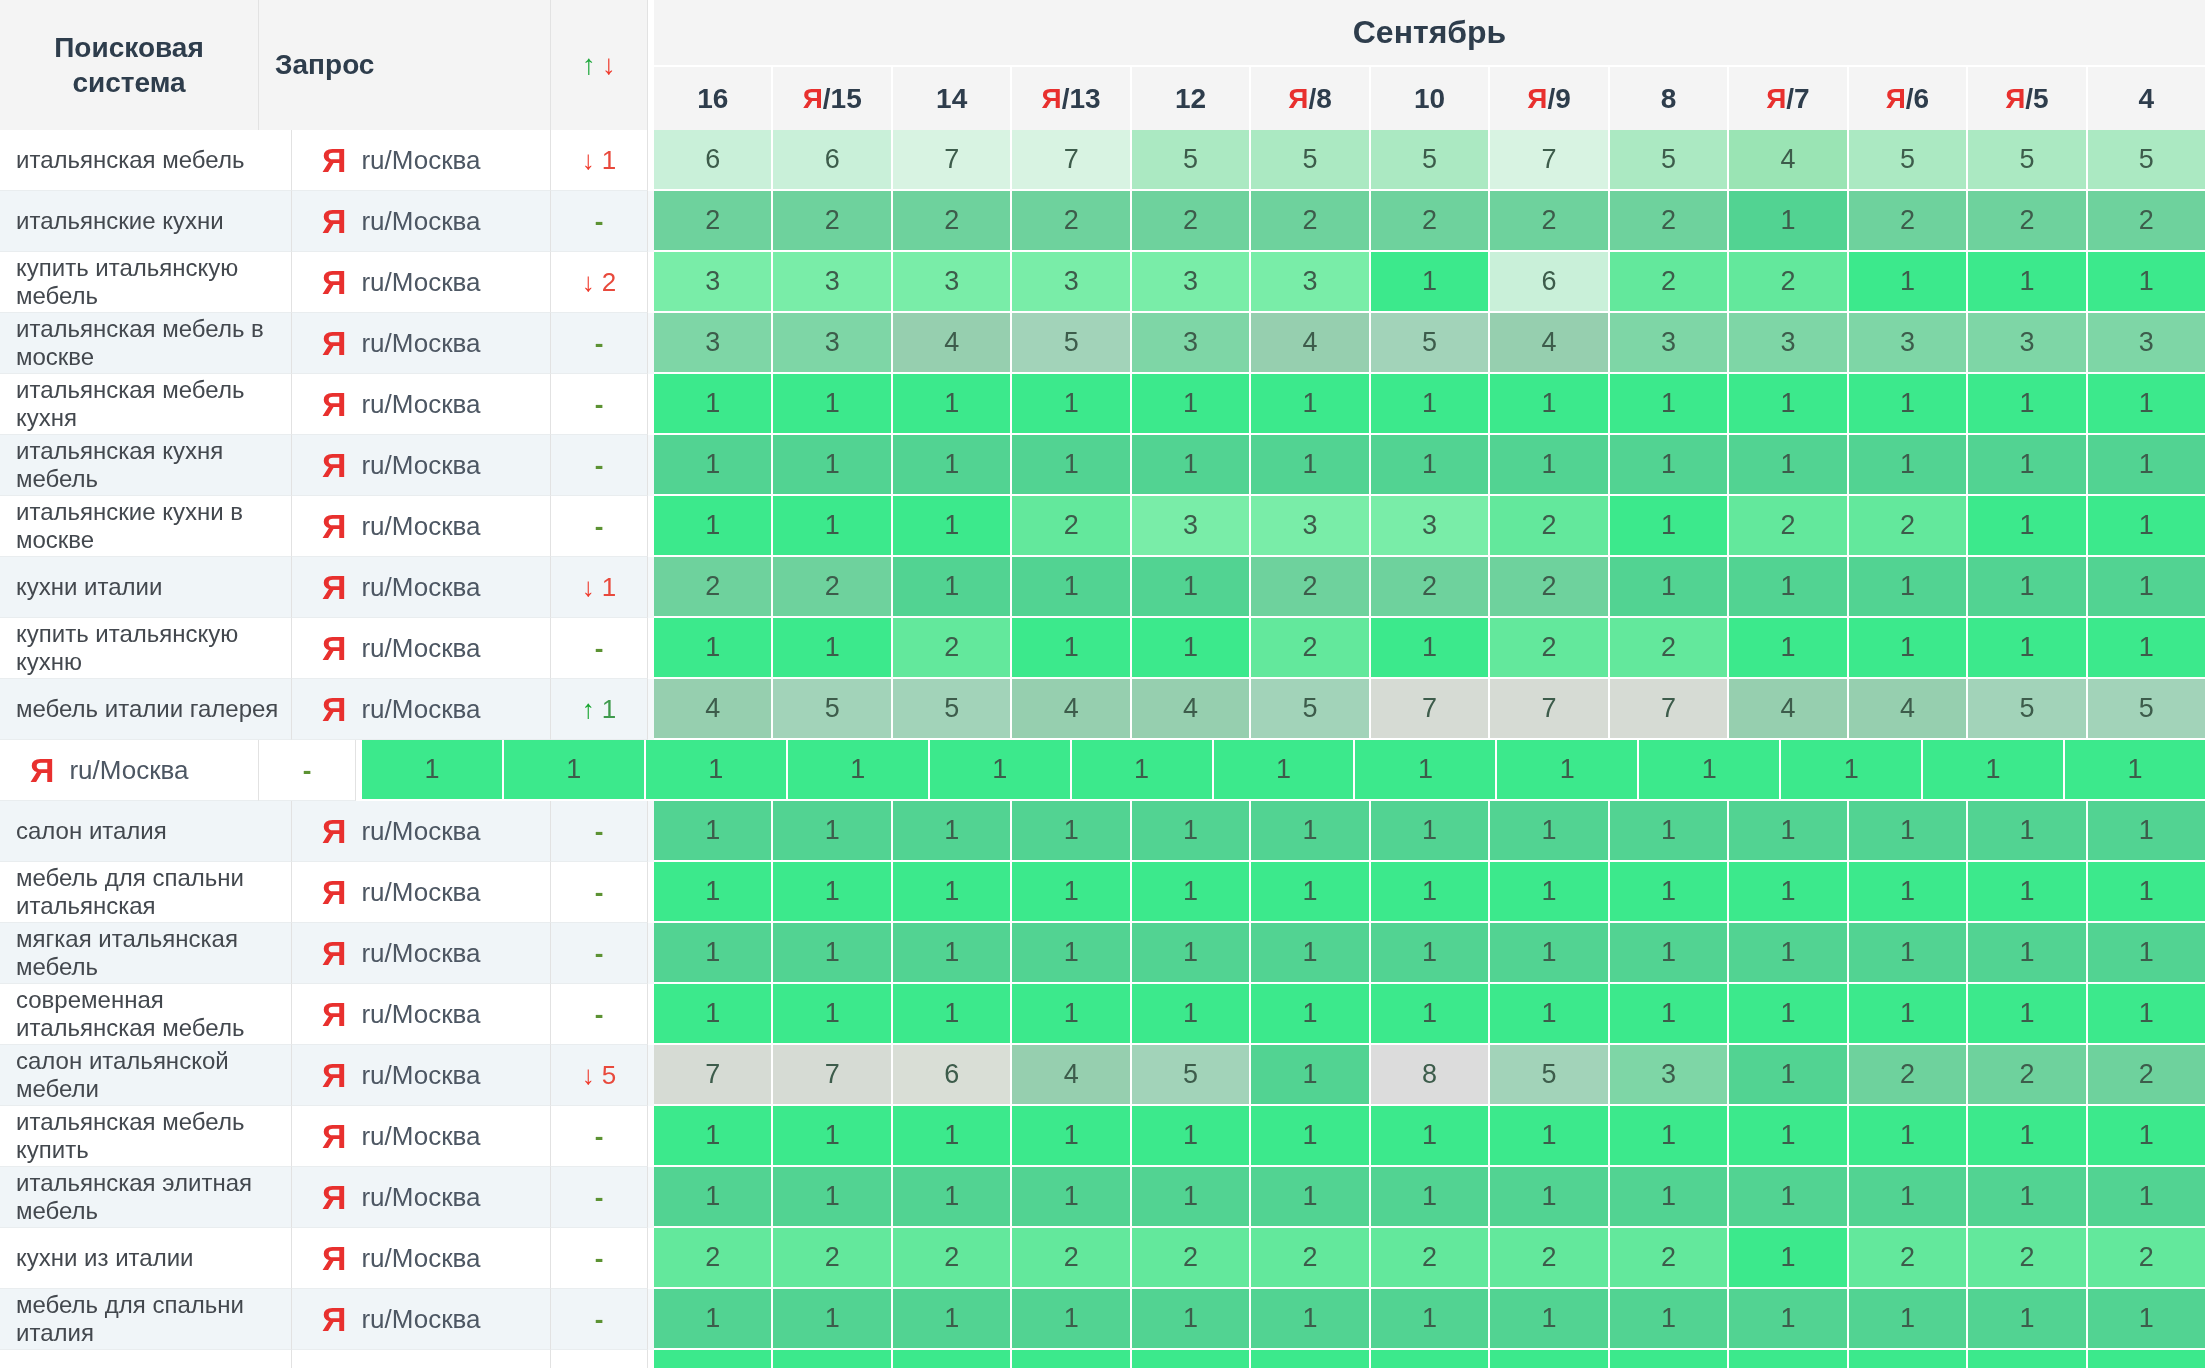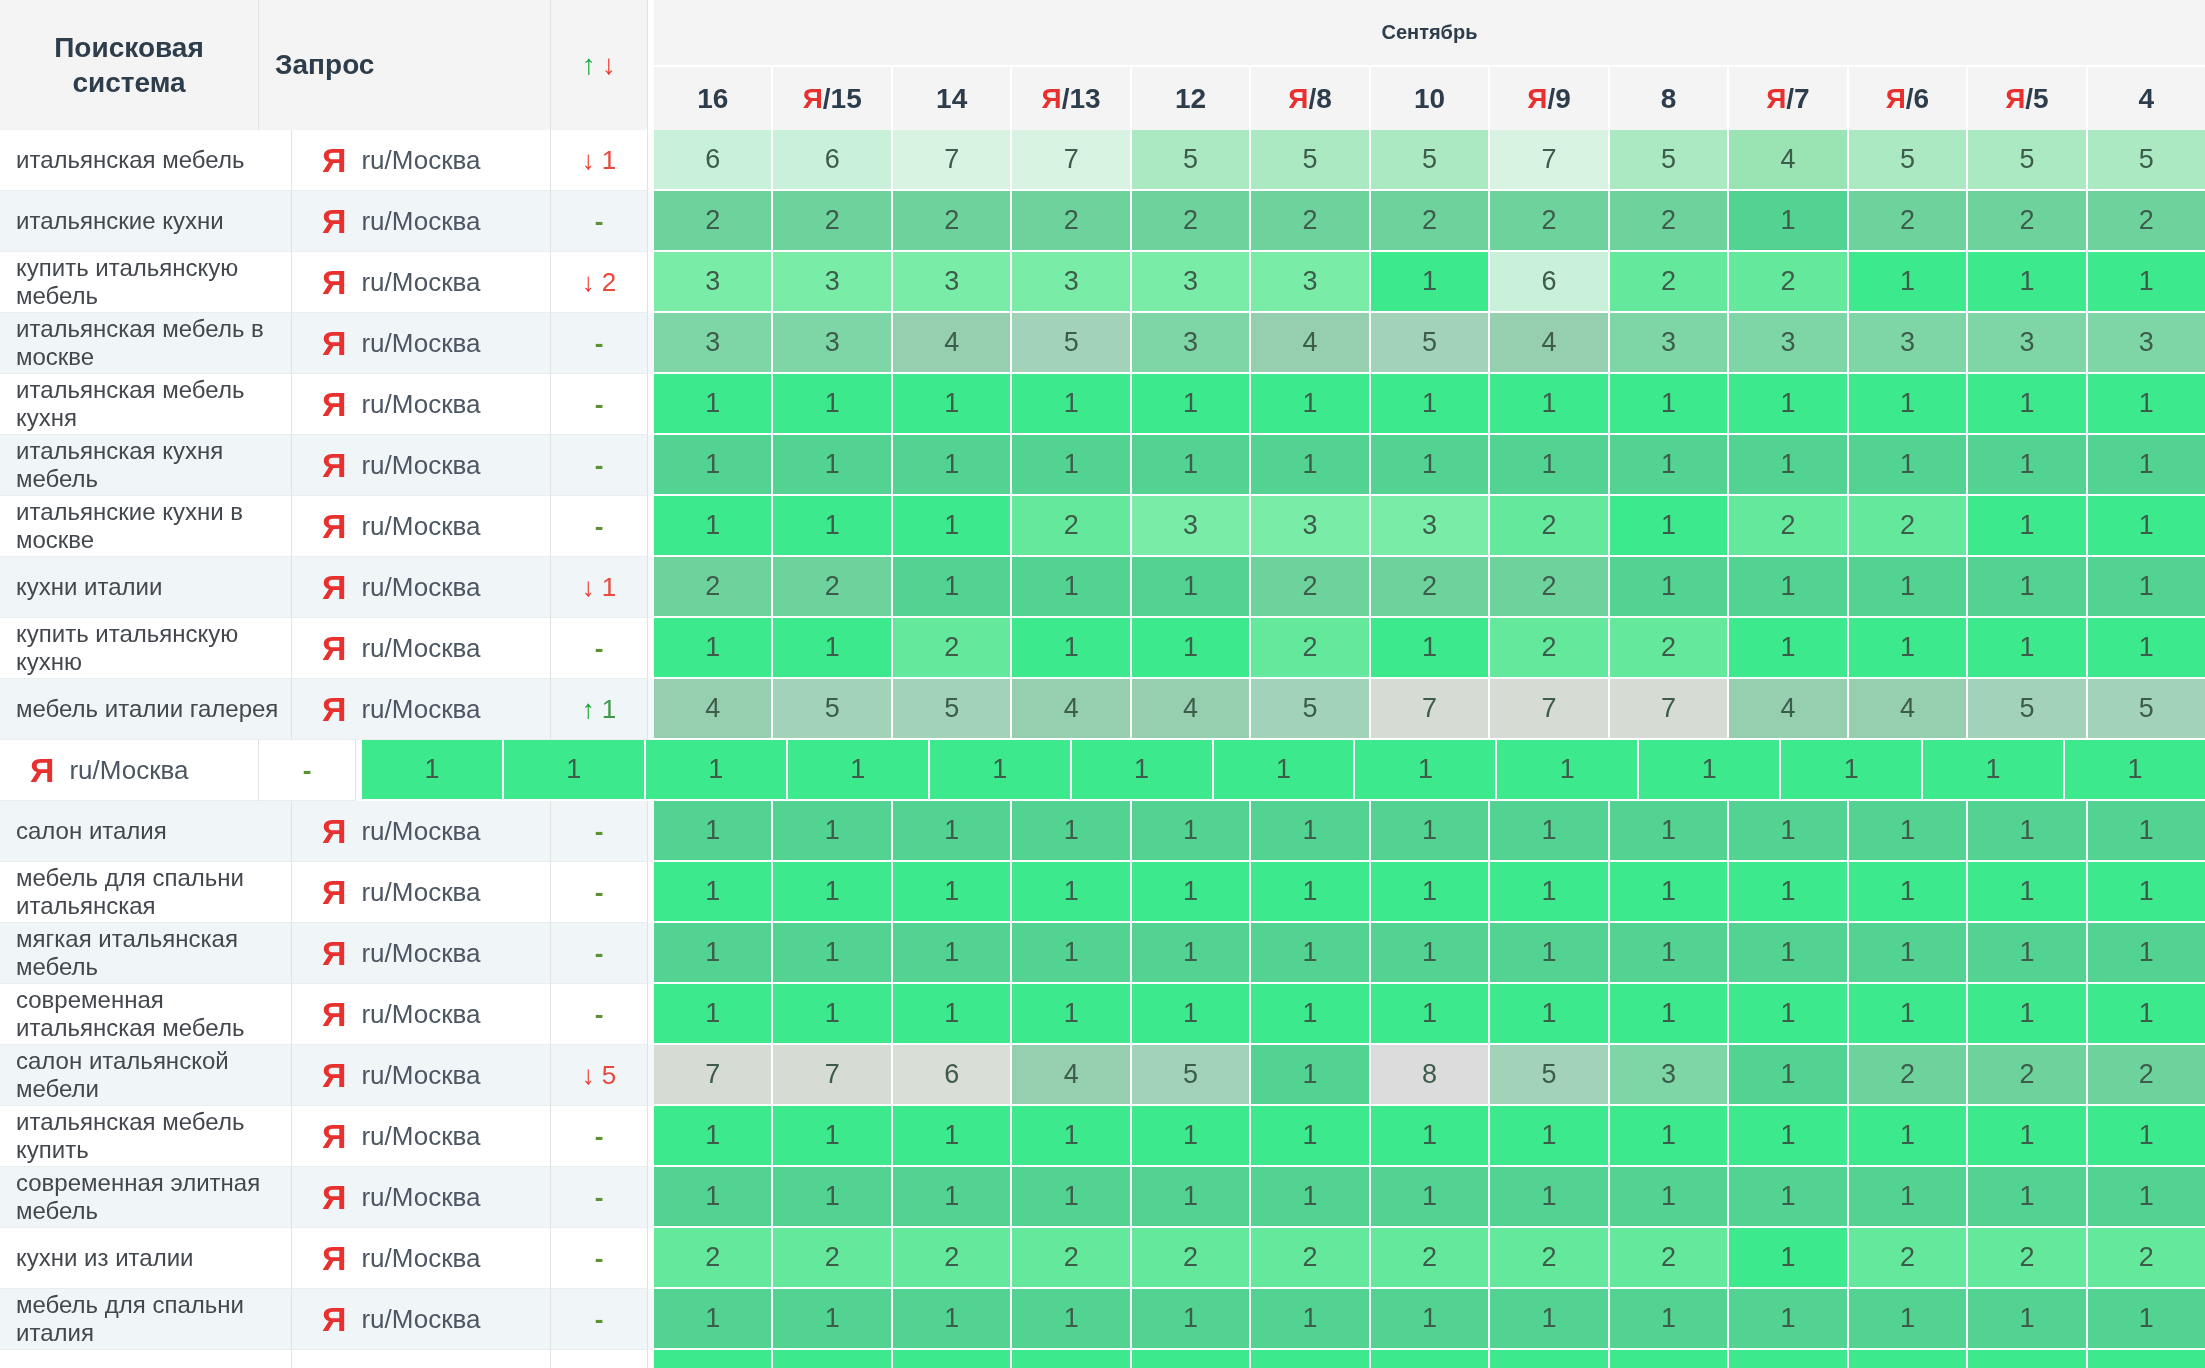--- a/index.html
+++ b/index.html
@@ -11,21 +11,21 @@
   
   .header-row{height:130px;display:flex;flex:0 0 auto;}
   .hcell{background:#f4f4f4;box-sizing:border-box;border-right:1px solid #e2e2e2;
          display:flex;align-items:center;color:#2e3d4c;font-weight:bold;font-size:28px;}
   .hcell.query{width:292px;padding-left:16px;}
   .hcell.engine{width:259px;justify-content:center;text-align:center;line-height:1.25;}
   .hcell.updown{width:97px;justify-content:center;gap:6px;}
   .hgap{width:6px;background:#fff;}
   .dates-wrap{flex:1;display:flex;flex-direction:column;background:#f4f4f4;}
   .month-row{height:65px;display:flex;align-items:center;justify-content:center;
-             color:#2e3d4c;font-weight:bold;font-size:20px;text-align:right;}
+             color:#2e3d4c;font-weight:bold;font-size:32px;text-align:right;}
   .date-cells{height:65px;display:flex;}
   .date-cell{flex:1;display:flex;align-items:center;justify-content:center;
              background:#f4f4f4;box-sizing:border-box;border-left:2px solid #fff;
              border-top:2px solid #fff;color:#2e3d4c;font-weight:bold;font-size:28px;}
   .date-cell:first-child{border-left:none;}
   .ya-red{color:#e8302e;}
   .arrow-up{color:#1fa83d;}
   .arrow-down{color:#ef3b2d;}
   
   #rows{flex:1;display:flex;flex-direction:column;}
@@ -562,21 +562,21 @@
           <div class="pos-cell" style="background: rgb(60, 233, 140);">1</div>
           <div class="pos-cell" style="background: rgb(60, 233, 140);">1</div>
           <div class="pos-cell" style="background: rgb(60, 233, 140);">1</div>
           <div class="pos-cell" style="background: rgb(60, 233, 140);">1</div>
           <div class="pos-cell" style="background: rgb(60, 233, 140);">1</div>
           <div class="pos-cell" style="background: rgb(60, 233, 140);">1</div>
           <div class="pos-cell" style="background: rgb(60, 233, 140);">1</div>
         </div>
       </div>
       <div class="row">
-        <div class="fcell query-cell">современная элитная мебель</div>
+        <div class="fcell query-cell">итальянская элитная мебель</div>
         <div class="fcell engine-cell">
           <span class="ya-icon">Я</span>
           <span class="engine-label">ru/Москва</span>
         </div>
         <div class="fcell change-cell">
           <span class="dash">-</span>
         </div>
         <div class="rgap"></div>
         <div class="pos-area">
           <div class="pos-cell" style="background: rgb(60, 233, 140);">1</div>

